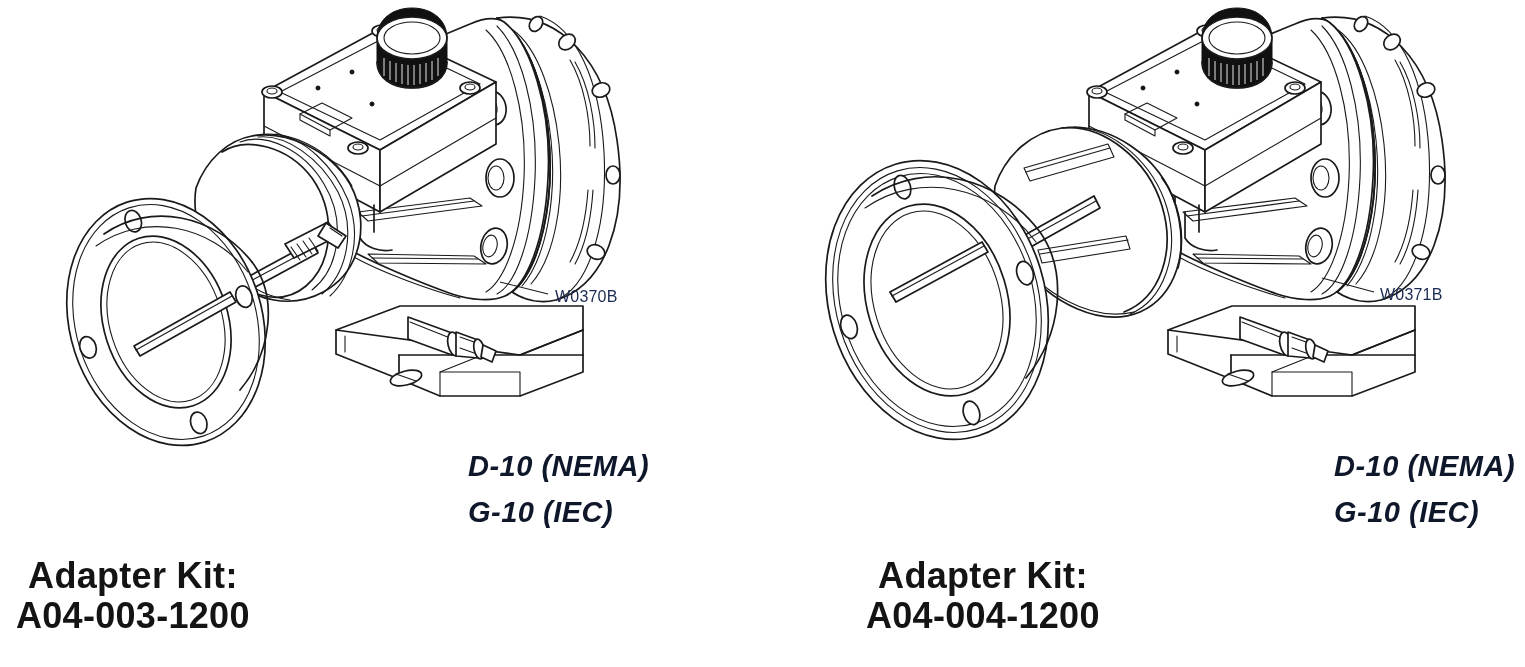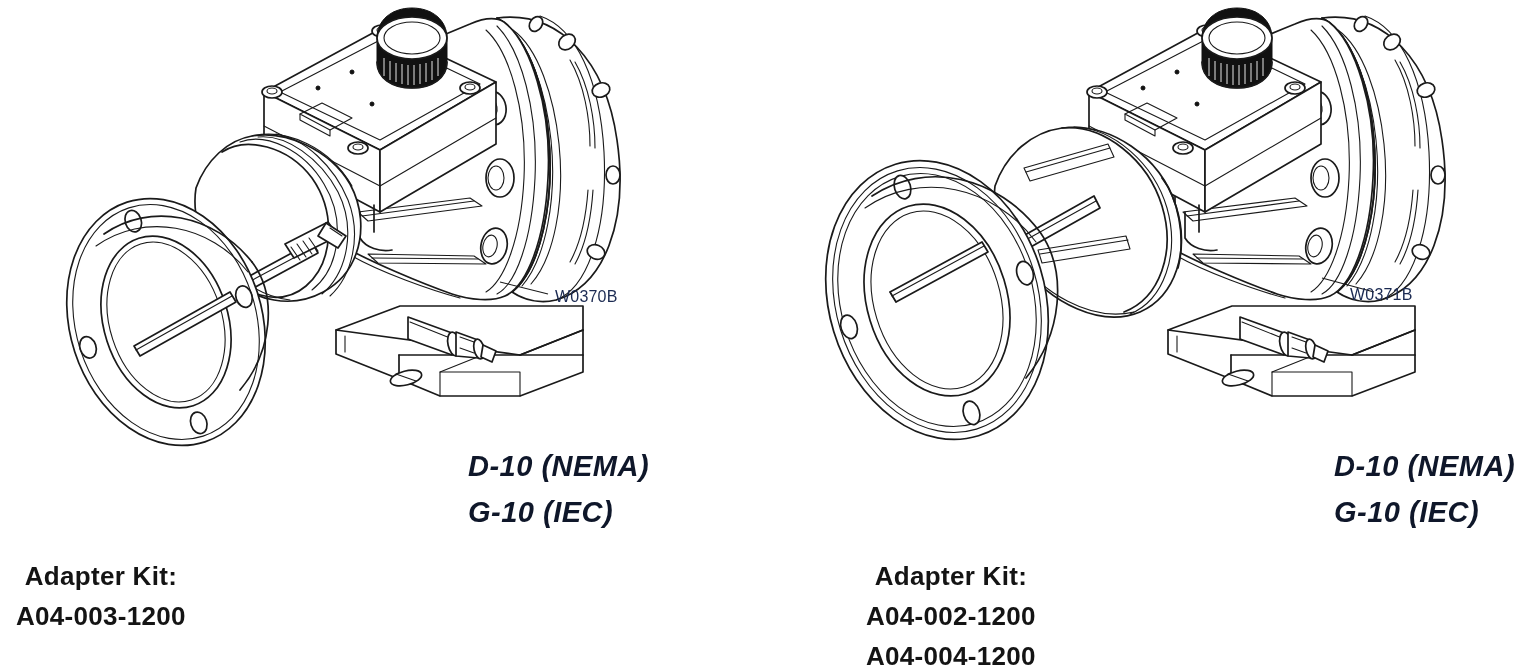--- a/index.html
+++ b/index.html
@@ -32,21 +32,21 @@
     font-size:29px;
     color:#0f172a;
     white-space:nowrap;
     letter-spacing:0.5px;
   }
 
   .kit-block{position:absolute;}
   .kit-line{
     font-family:"Liberation Sans","DejaVu Sans",sans-serif;
     font-weight:bold;
-    font-size:26px;
+    font-size:36px;
     color:#141414;
     white-space:nowrap;
     line-height:40px;
     letter-spacing:0.3px;
   }
 
   svg{display:block;}
   .ln{fill:none;stroke:#1a1a1a;stroke-width:1.7;stroke-linejoin:round;stroke-linecap:round;}
   .ln-t{fill:none;stroke:#1a1a1a;stroke-width:1.1;stroke-linejoin:round;stroke-linecap:round;}
   .fl-w{fill:#ffffff;stroke:#1a1a1a;stroke-width:1.7;stroke-linejoin:round;}
@@ -454,24 +454,23 @@
       <path class="ln-t" d="M103 208 C 158 170, 232 186, 274 242"></path>
 
       <path class="fl-w" d="M128 292 L220 242 L226 252 L134 302 Z"></path>
       <path class="ln-t" d="M130 296 L222 246"></path>
       <path class="ln-t" d="M128 292 L134 302"></path>
     </g>
 
     <path class="leader" d="M560 278 L612 292"></path>
   </svg>
 
-  <div class="ref-label" style="left:588px;top:286px;">W0371B</div>
+  <div class="ref-label" style="left:618px;top:286px;">W0371B</div>
 
   <div class="frame-caption" style="left:572px;top:450px;">D-10 (NEMA)</div>
 
   <div class="frame-caption" style="left:572px;top:496px;">G-10 (IEC)</div>
 
   <div class="kit-block" style="left:104px;top:556px;">
     <div class="kit-line">Adapter Kit:</div>
-    <div class="kit-line">A04-002-1200</div>
     <div class="kit-line">A04-004-1200</div>
   </div>
 </div>
 
 </body></html>

